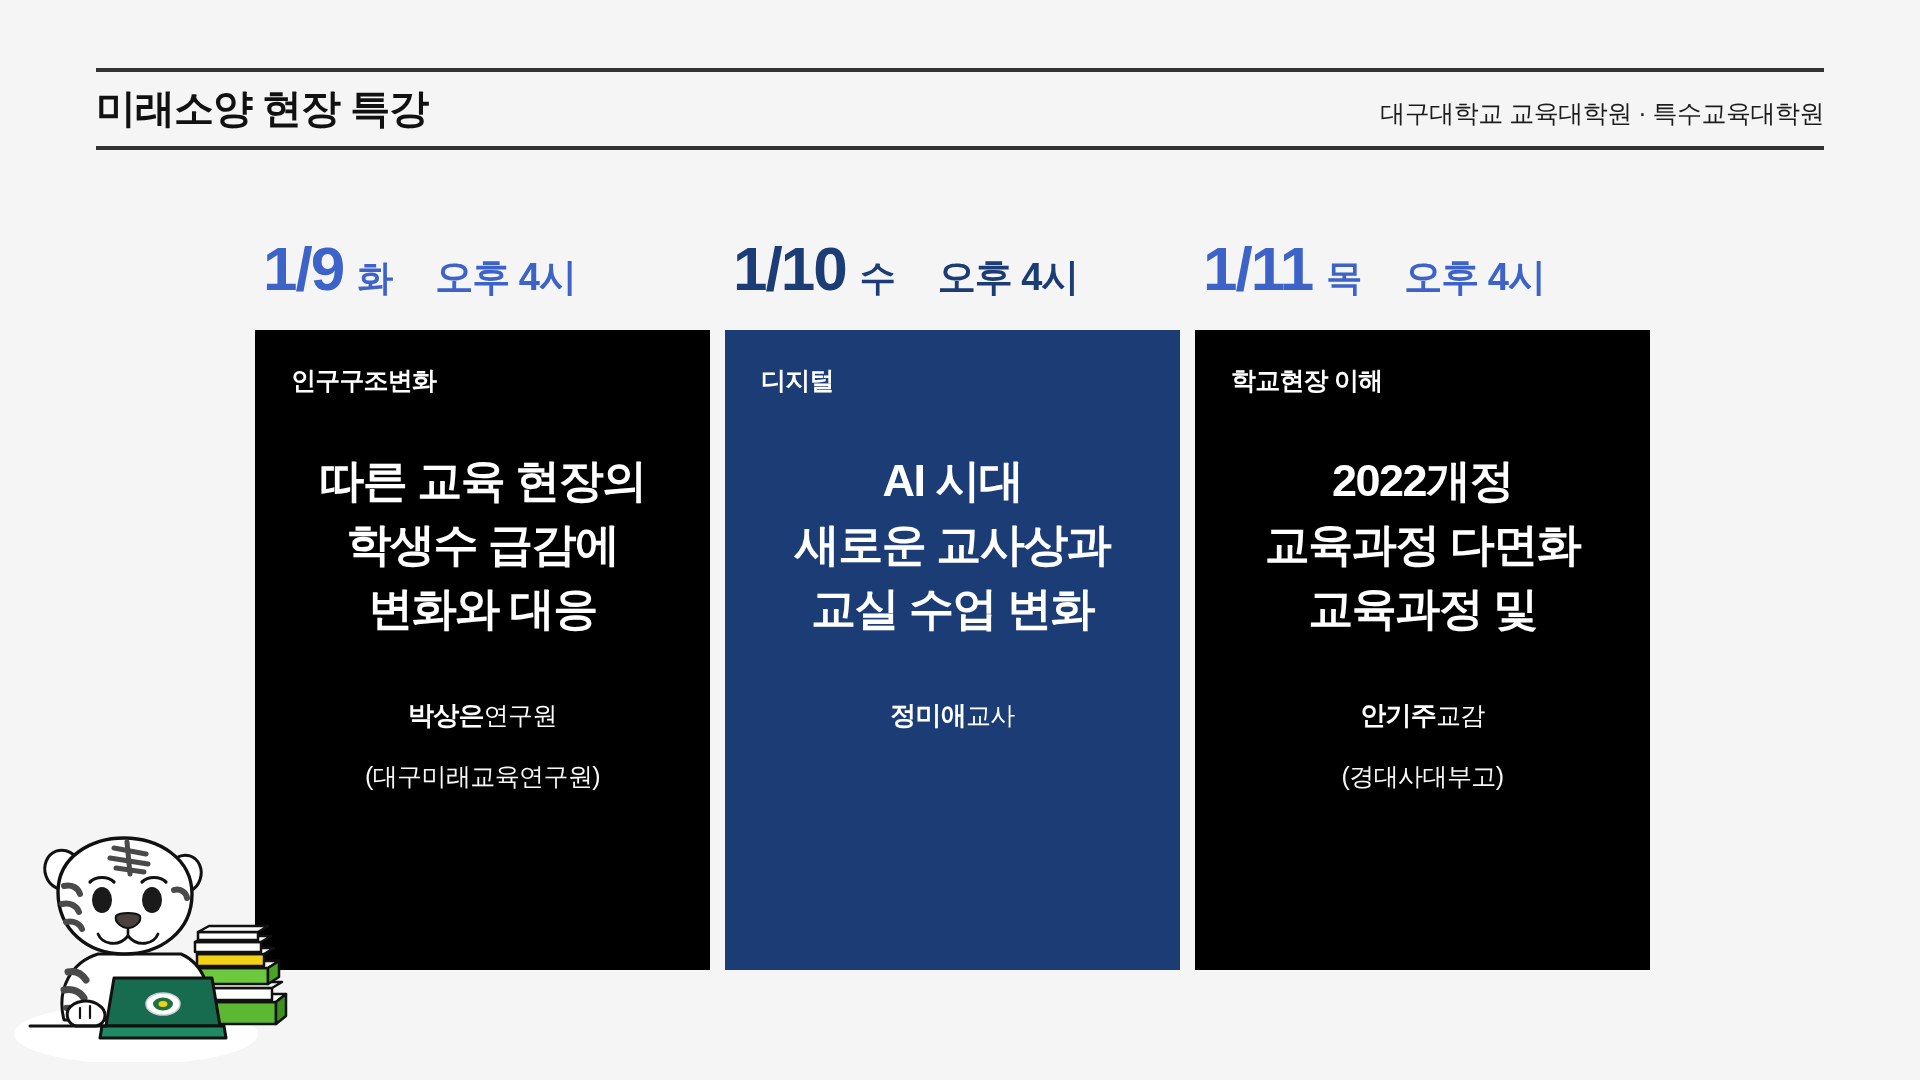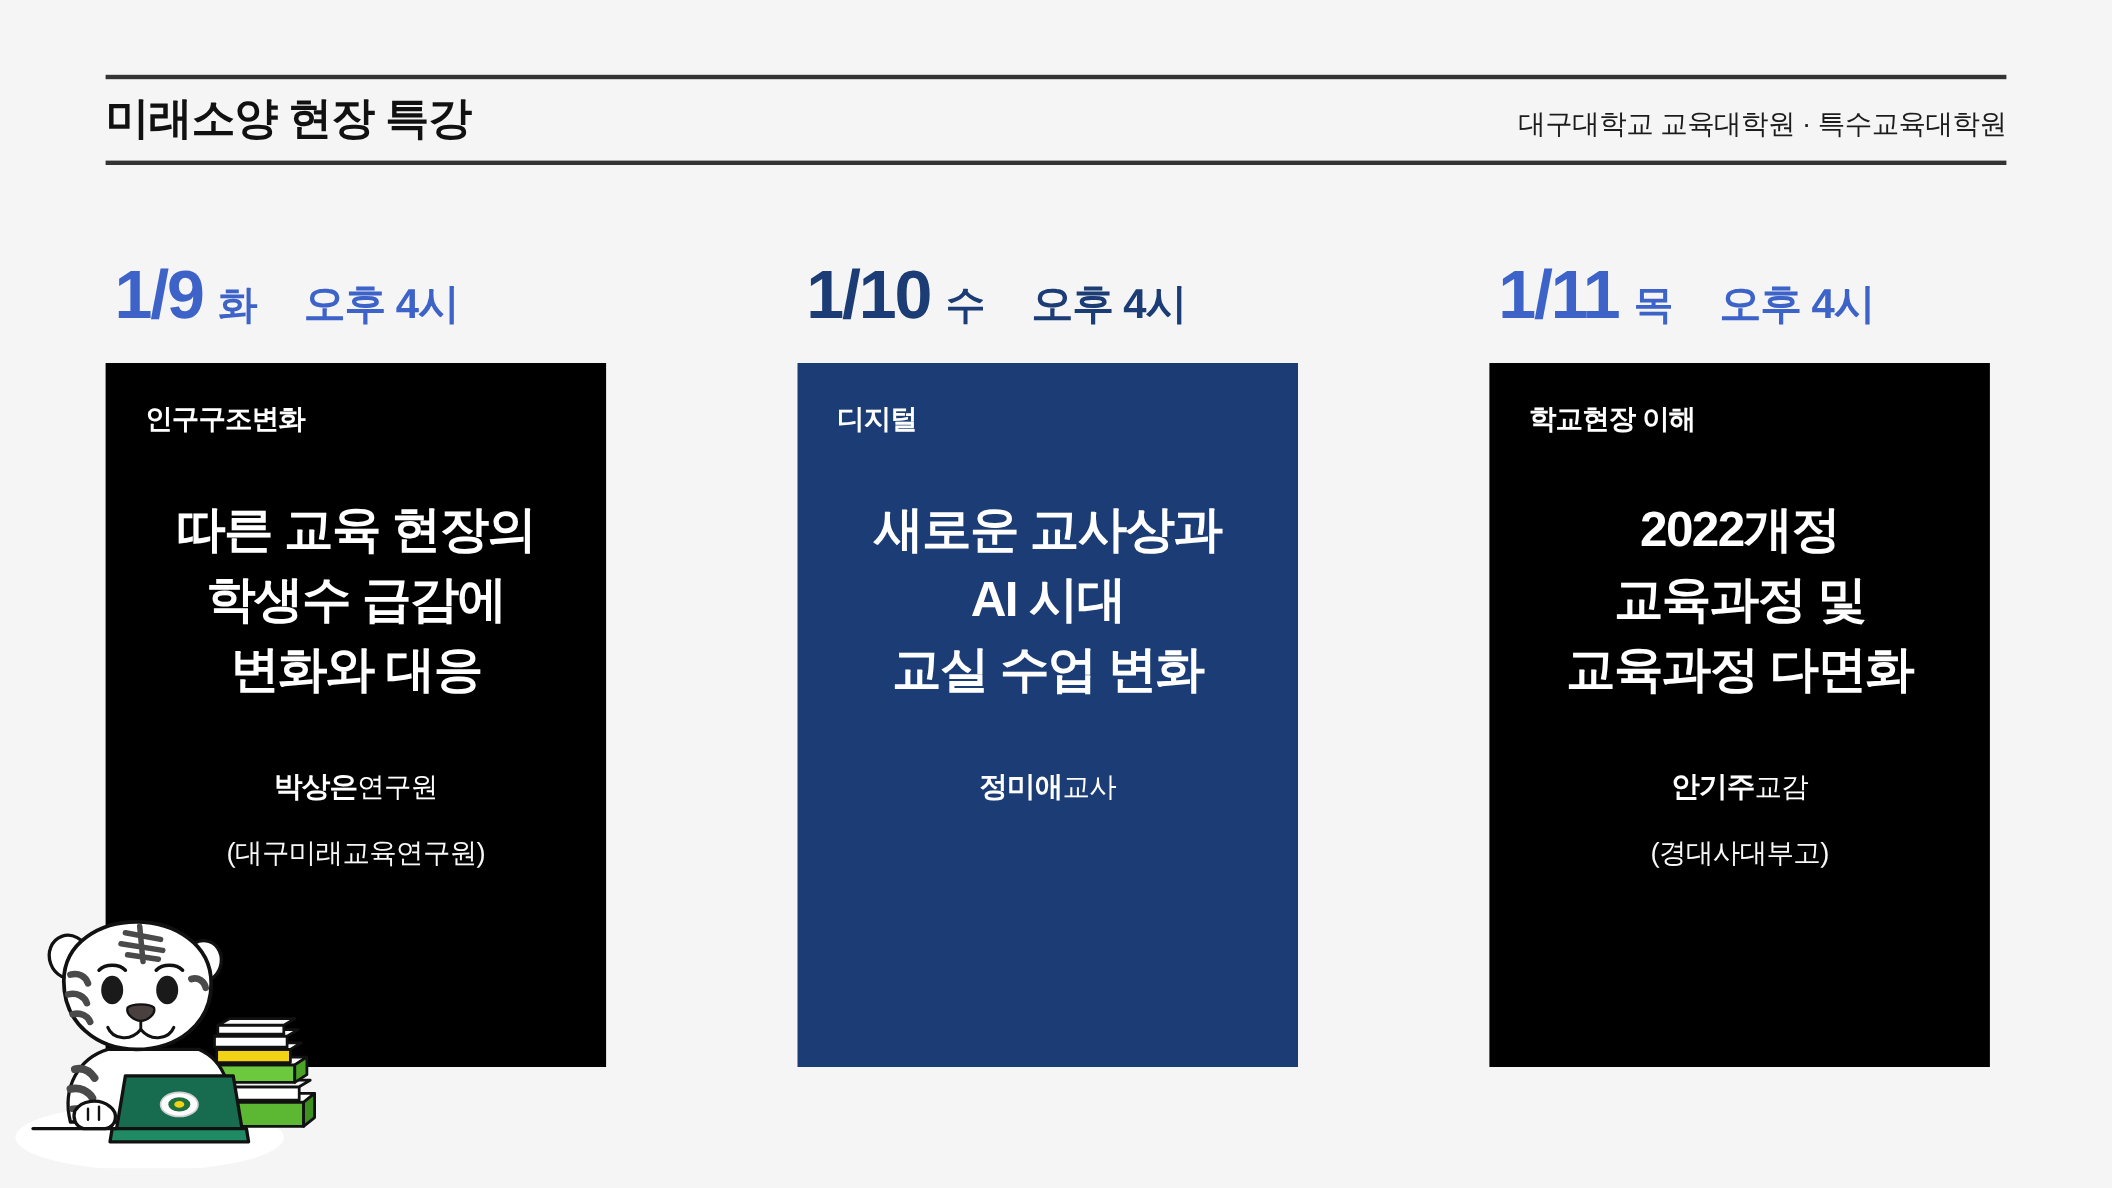--- a/index.html
+++ b/index.html
@@ -67,21 +67,21 @@
     white-space: nowrap;
   }
 
   
   .cards {
     position: absolute;
     top: 238px;
     left: 96px;
     width: 1728px;
     display: flex;
-    justify-content: space-between;
+    justify-content: center;
   }
 
   .card-col {
     width: 470px;
     display: flex;
     flex-direction: column;
     align-items: flex-start;
   }
 
   
@@ -225,42 +225,42 @@
 
     <div class="card-col">
       <div class="date-line">
         <span class="date-num c-navy">1/10</span>
         <span class="date-day c-navy">수</span>
         <span class="date-time c-navy">오후 4시</span>
       </div>
       <div class="card bg-navy">
         <div class="card-tag">디지털</div>
         <div class="card-title">
+          <div>AI 시대</div>
           <div>새로운 교사상과</div>
-          <div>AI 시대</div>
           <div>교실 수업 변화</div>
         </div>
         <div class="card-speaker">
           <span class="speaker-name">정미애</span><span class="speaker-role">교사</span>
         </div>
       </div>
     </div>
 
     <div class="card-col">
       <div class="date-line">
         <span class="date-num c-blue">1/11</span>
         <span class="date-day c-blue">목</span>
         <span class="date-time c-blue">오후 4시</span>
       </div>
       <div class="card bg-blue">
         <div class="card-tag">학교현장 이해</div>
         <div class="card-title">
           <div>2022개정</div>
+          <div>교육과정 다면화</div>
           <div>교육과정 및</div>
-          <div>교육과정 다면화</div>
         </div>
         <div class="card-speaker">
           <span class="speaker-name">안기주</span><span class="speaker-role">교감</span>
           <span class="speaker-org">(경대사대부고)</span>
         </div>
       </div>
     </div>
 
   </div>
 

